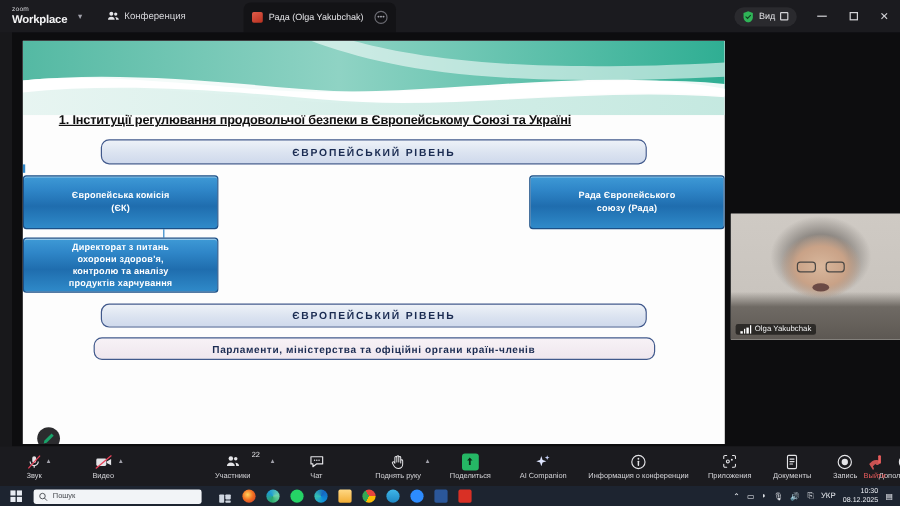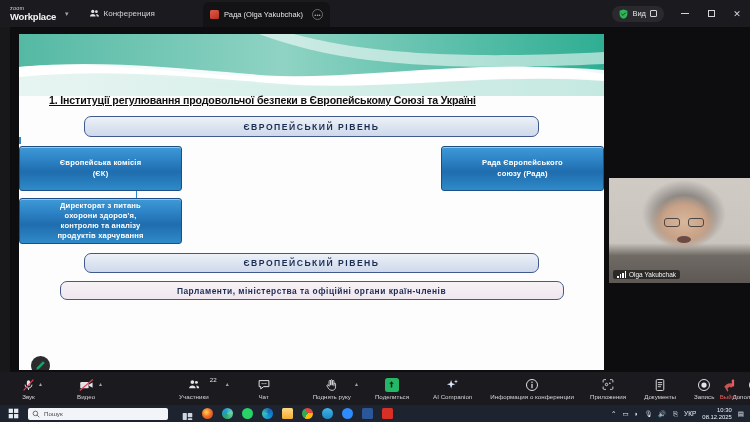--- a/index.html
+++ b/index.html
@@ -67,21 +67,21 @@
 
   .band {
     margin: 0 auto; border: 1.2px solid #41598c; border-radius: 7px;
     background: linear-gradient(180deg,#eef2f8 0%, #dbe3f0 55%, #cfd9ec 100%);
     color: #1b2c52; font-size: 8.6px; font-weight: bold; letter-spacing: 1.5px;
     display: flex; align-items: center; justify-content: center;
   }
   .band.eu { width: 455px; height: 21px; }
   .band.nat { width: 455px; height: 20px; }
   .band.parl {
-    width: 504px; height: 19px; letter-spacing: .5px; font-size: 8.4px;
+    width: 468px; height: 19px; letter-spacing: .5px; font-size: 8.4px;
     background: linear-gradient(180deg,#f7f2f6 0%, #efe6ee 100%);
     border-color: #41598c;
   }
 
   .row { display: flex; justify-content: space-between; gap: 12px; }
   .bluebox {
     border: 1px solid #1b4f86; border-radius: 3px;
     background: linear-gradient(180deg,#3e9ad6 0%, #2f86c8 26%, #1f6dae 58%, #2f8ac9 100%);
     color: #ffffff; font-size: 7.6px; font-weight: bold; line-height: 1.32;
     display: flex; align-items: center; justify-content: center; text-align: center;

